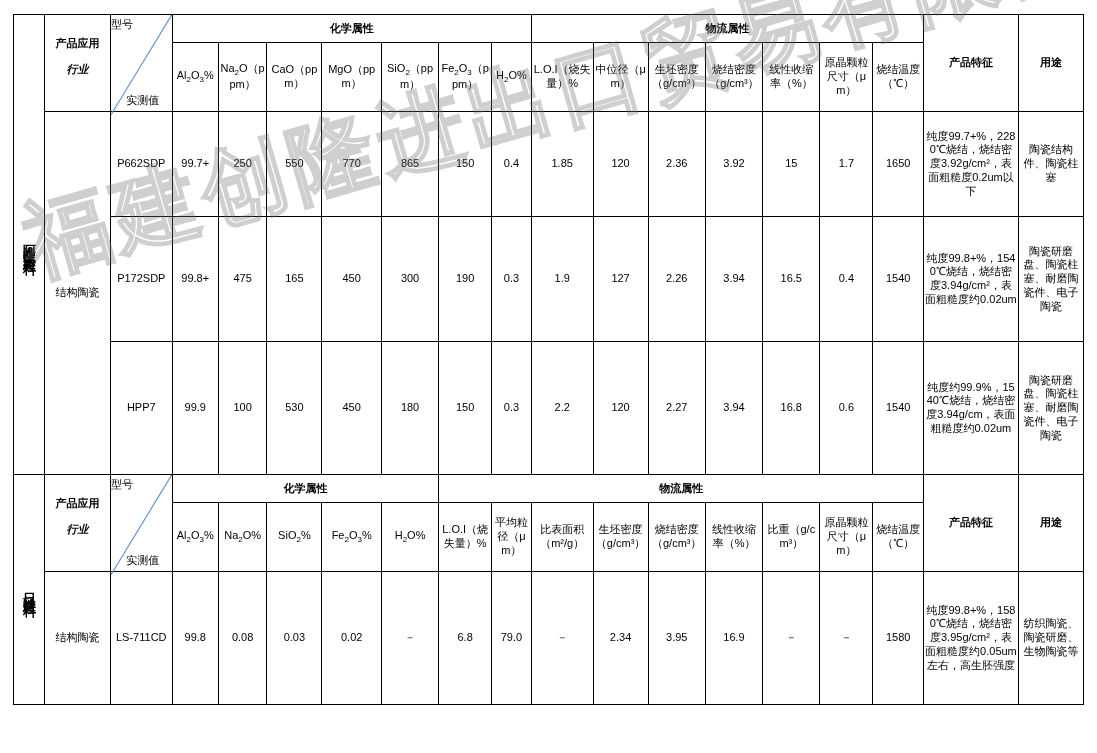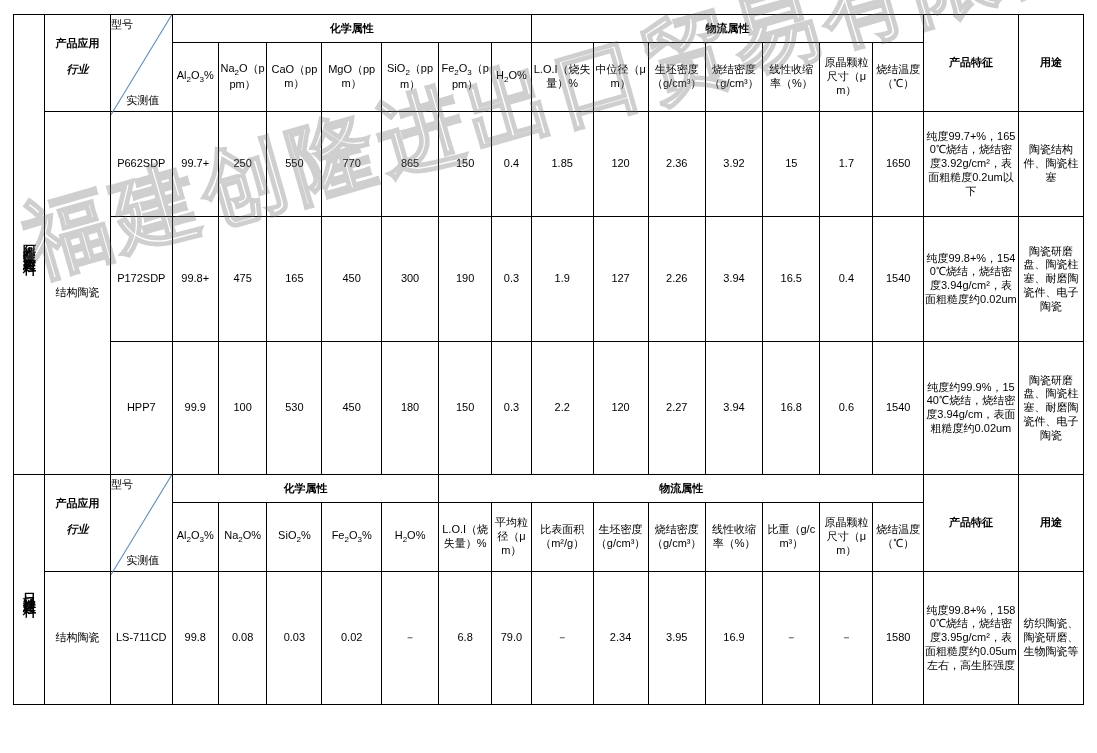--- a/index.html
+++ b/index.html
@@ -212,21 +212,21 @@
       <td>865</td>
       <td>150</td>
       <td>0.4</td>
       <td>1.85</td>
       <td>120</td>
       <td>2.36</td>
       <td>3.92</td>
       <td>15</td>
       <td>1.7</td>
       <td>1650</td>
-      <td class="feat">纯度99.7+%，1650℃烧结，烧结密度3.92g/cm²，表面粗糙度0.2um以下</td>
+      <td class="feat">纯度99.7+%，2280℃烧结，烧结密度3.92g/cm²，表面粗糙度0.2um以下</td>
       <td class="use">陶瓷结构件、陶瓷柱塞</td>
     </tr>
 
     <tr>
       <td style="height:120px">P172SDP</td>
       <td>99.8+</td>
       <td>475</td>
       <td>165</td>
       <td>450</td>
       <td>300</td>

